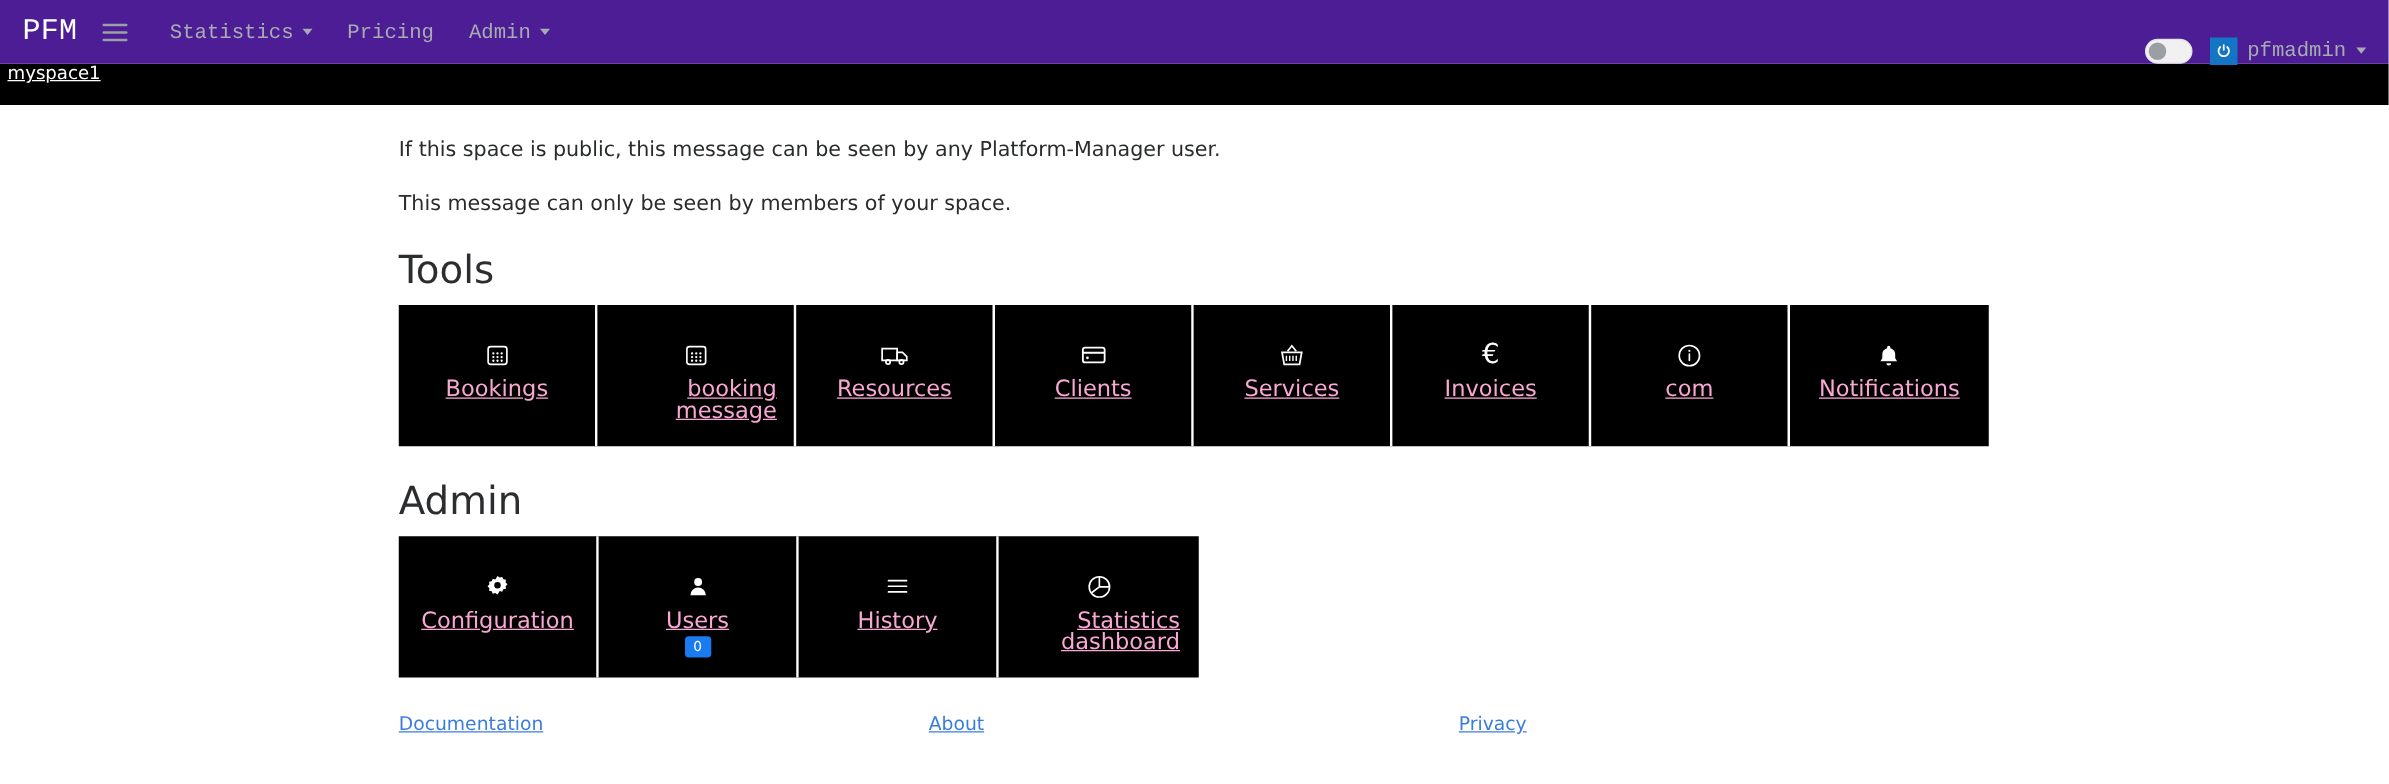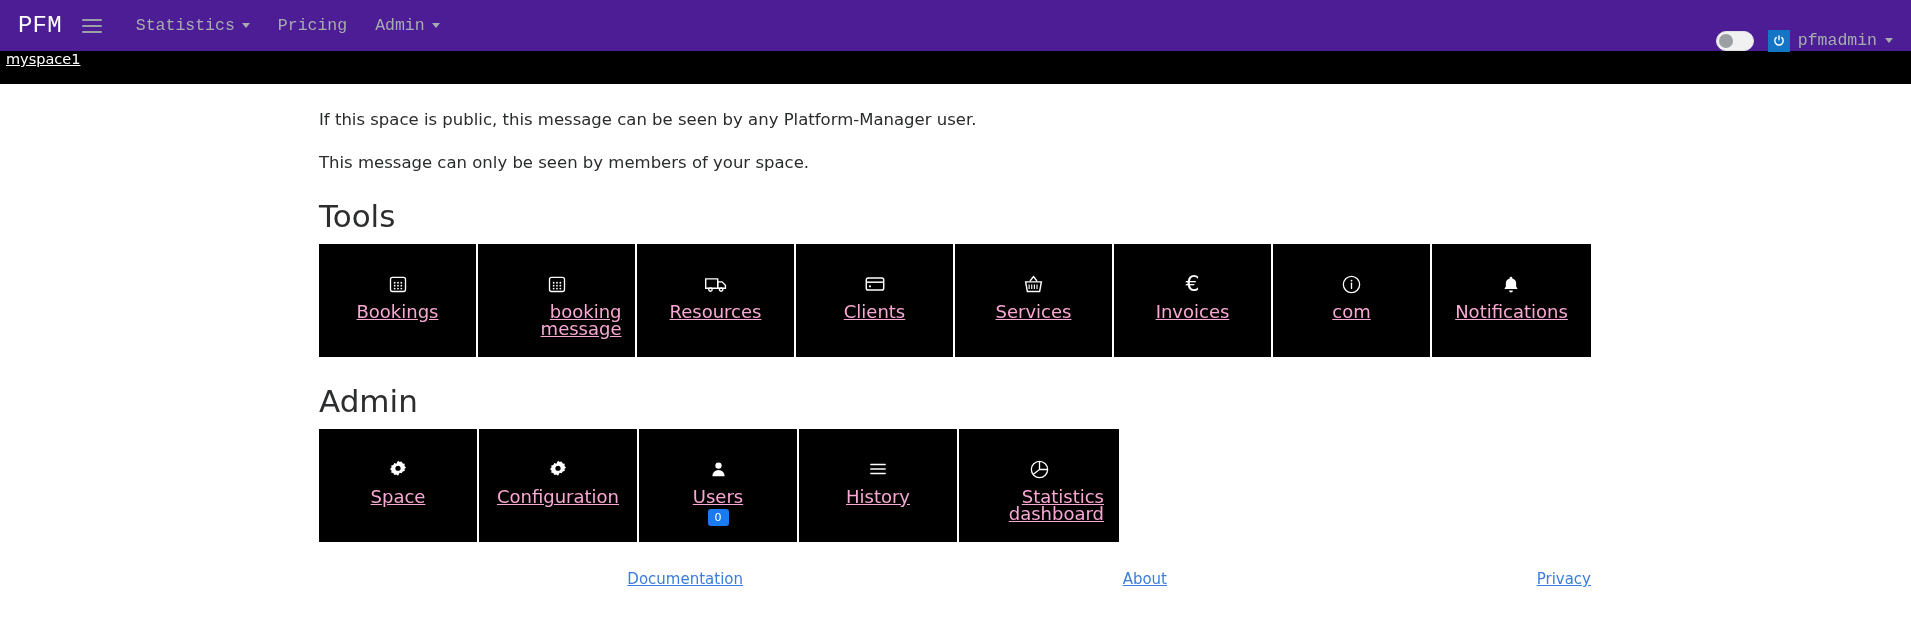--- a/index.html
+++ b/index.html
@@ -154,21 +154,21 @@
     line-height: 13px;
   }
 
   
   .footer {
     display: flex;
     margin-top: 28px;
     margin-left: 319px;
     width: 1272px;
   }
-  .footer-cell { flex: 1; display: flex; justify-content: flex-end; }
+  .footer-cell { flex: 1; display: flex; justify-content: flex-start; }
   .footer-link {
     color: #3b7ddd;
     font-size: 15px;
     text-decoration: underline;
     cursor: pointer;
   }
 </style>
 </head>
 <body>
 
@@ -327,37 +327,28 @@
         </span>
         <span class="tile-label">Notifications</span>
       </a>
 
     </div>
 
     <h2 class="section-title">Admin</h2>
 
     <div class="tile-row">
 
+
       <a class="tile">
         <span class="tile-icon">
           <svg width="20" height="20" viewBox="0 0 24 24" fill="#fff" stroke="none">
             <path d="M12 2.2 l2.1 1.5 2.4-.7 1.1 2.3 2.5.5-.3 2.5 1.8 1.8-1.8 1.8.3 2.5-2.5.5-1.1 2.3-2.4-.7L12 20 l-2.1-1.5-2.4.7-1.1-2.3-2.5-.5.3-2.5L2.4 12l1.8-1.8-.3-2.5 2.5-.5 1.1-2.3 2.4.7Z"></path>
             <circle cx="12" cy="11.1" r="3.1" fill="#000"></circle>
           </svg>
         </span>
-        <span class="tile-label">Space</span>
-      </a>
-
-      <a class="tile">
-        <span class="tile-icon">
-          <svg width="20" height="20" viewBox="0 0 24 24" fill="#fff" stroke="none">
-            <path d="M12 2.2 l2.1 1.5 2.4-.7 1.1 2.3 2.5.5-.3 2.5 1.8 1.8-1.8 1.8.3 2.5-2.5.5-1.1 2.3-2.4-.7L12 20 l-2.1-1.5-2.4.7-1.1-2.3-2.5-.5.3-2.5L2.4 12l1.8-1.8-.3-2.5 2.5-.5 1.1-2.3 2.4.7Z"></path>
-            <circle cx="12" cy="11.1" r="3.1" fill="#000"></circle>
-          </svg>
-        </span>
         <span class="tile-label">Configuration</span>
       </a>
 
       <a class="tile">
         <span class="tile-icon">
           <svg width="19" height="19" viewBox="0 0 24 24" fill="#fff" stroke="none">
             <circle cx="12" cy="7" r="4"></circle>
             <path d="M4.2 20.5 a7.8 7.8 0 0 1 15.6 0 Z"></path>
           </svg>
         </span>

